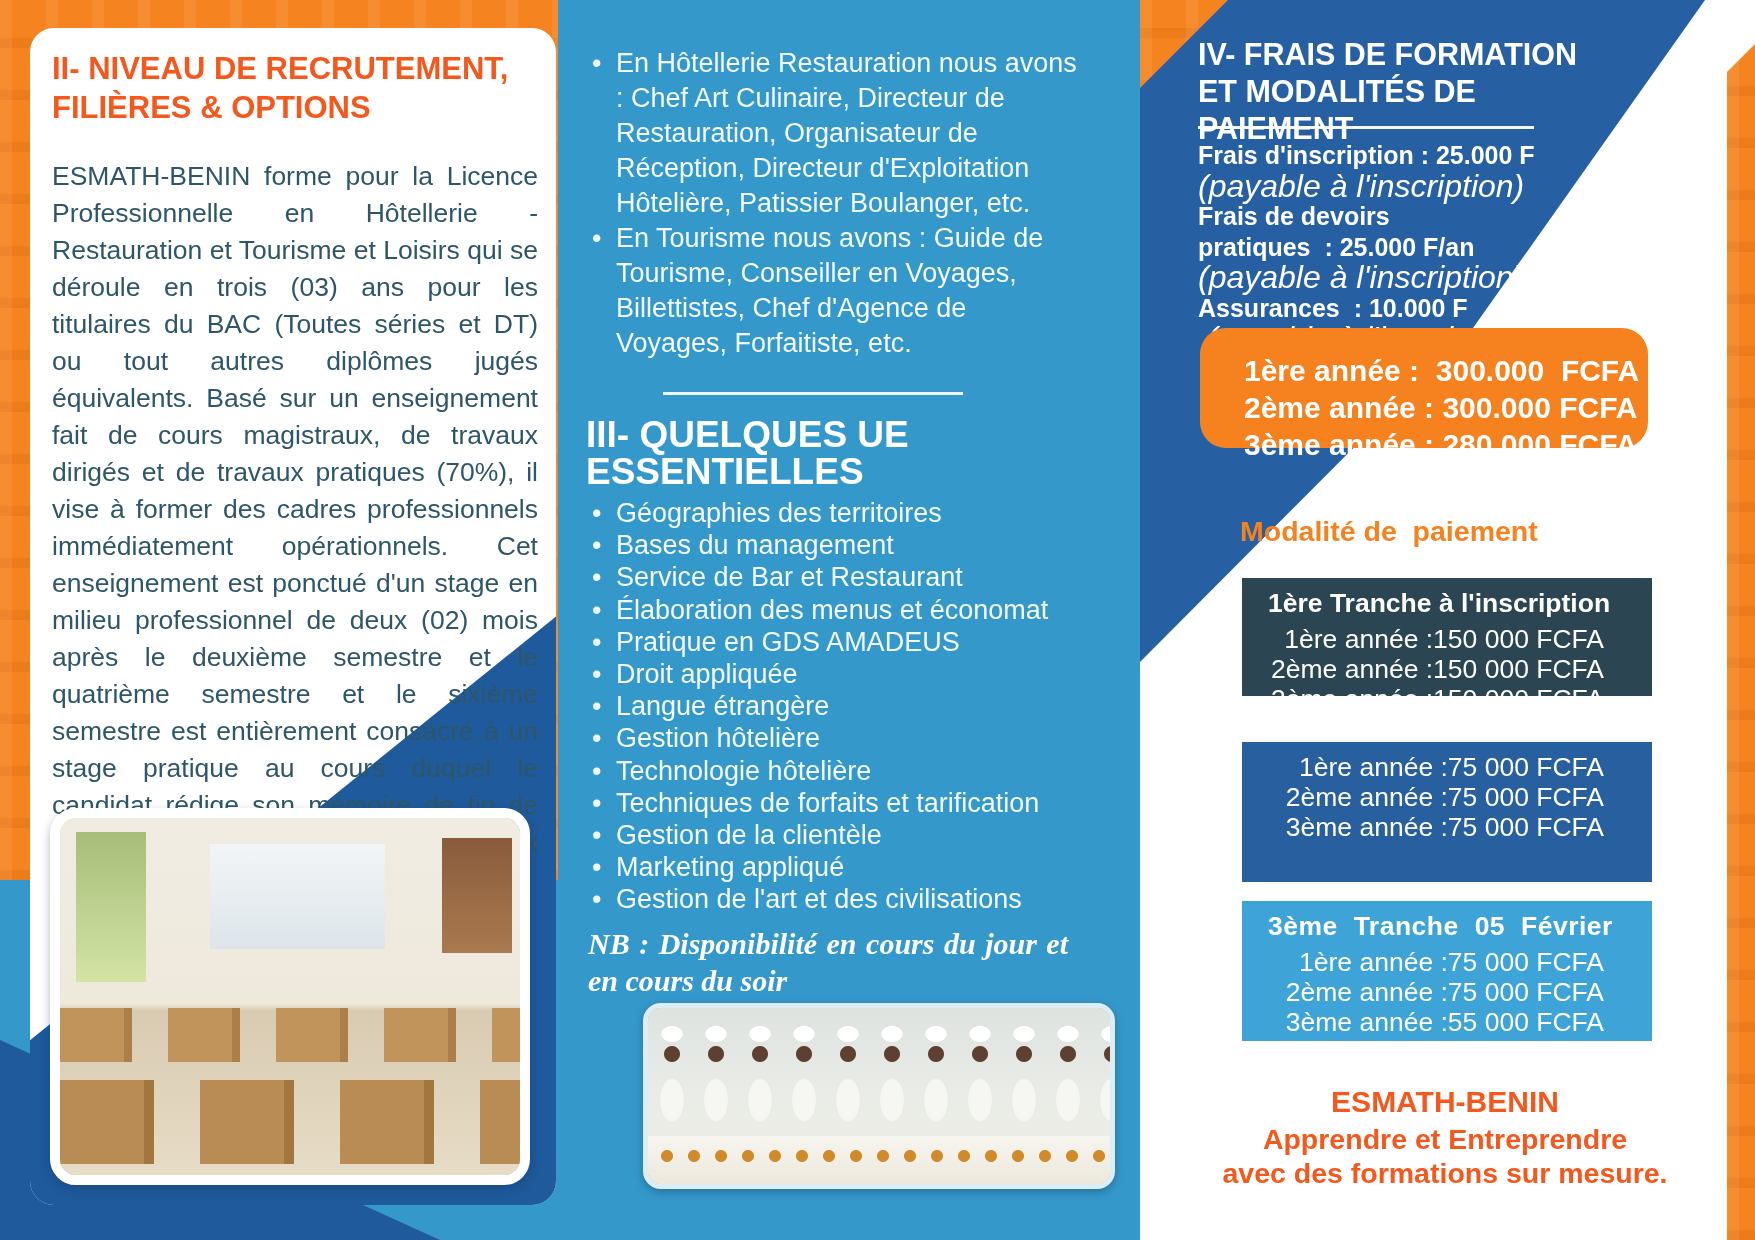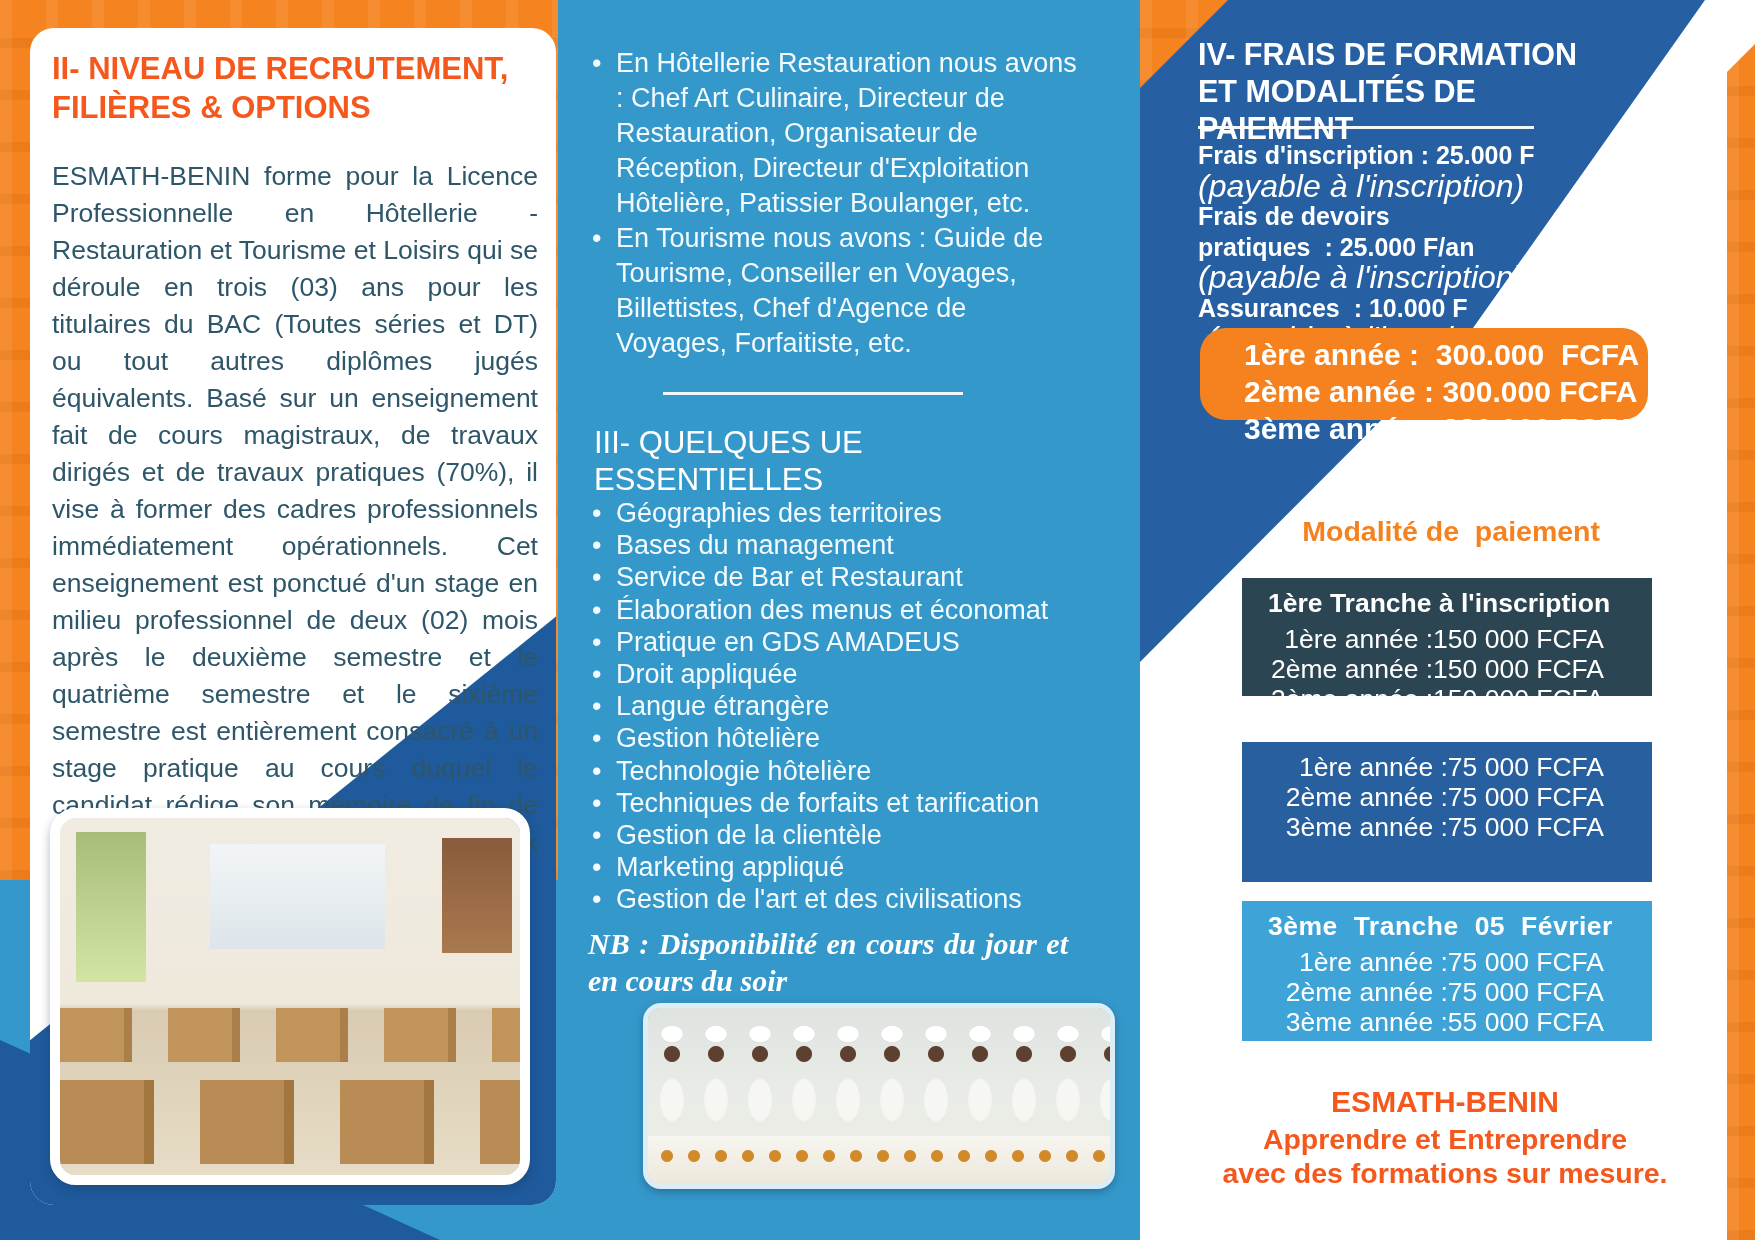--- a/index.html
+++ b/index.html
@@ -45,22 +45,22 @@
     background-size:175px 105px,70px 150px,70px 115px,100% 54px,100% 84px,100% 100%;
   }
 
   
   .panel-middle{position:absolute;left:558px;top:0;width:582px;height:1240px;background:#3598CB;color:#F4FBFF;}
   .m-list{list-style:none;margin:0;padding:0;font-size:27px;line-height:35px;}
   .m-list li{position:relative;padding-left:24px;}
   .m-list .blt{position:absolute;left:0;top:0;}
   .filieres{position:absolute;left:34px;top:46px;width:492px;}
   .mid-sep{position:absolute;left:105px;top:392px;width:300px;height:3px;background:rgba(255,255,255,.92);}
-  .mid-heading{position:absolute;left:24px;top:412px;width:430px;margin:12px;
-    font-size:31px;line-height:37px;font-weight:normal;color:#ffffff;}
+  .mid-heading{position:absolute;left:24px;top:412px;width:430px;margin:4px;
+    font-size:37px;line-height:37px;font-weight:bold;color:#ffffff;}
   .ue{position:absolute;left:34px;top:497px;width:510px;font-size:27px;line-height:32.2px;}
   .nb-note{position:absolute;left:30px;top:925px;width:480px;margin:0;
     font-family:"Liberation Serif",serif;font-style:italic;font-weight:bold;
     font-size:30px;line-height:37px;color:#ffffff;text-align:justify;}
   .photo-frame-mid{position:absolute;left:85px;top:1003px;width:472px;height:186px;
     border:5px solid #dcedf6;border-radius:18px;box-sizing:border-box;overflow:hidden;
     box-shadow:0 3px 8px rgba(10,40,70,.35);}
   .students{
     width:100%;height:100%;
     background-color:#e6e9e4;
@@ -85,24 +85,24 @@
   .r-blue-poly{position:absolute;left:0;top:0;width:615px;height:1240px;background:#2660A3;
     clip-path:polygon(88px 0,565px 0,333px 328px,0 662px,0 88px);}
   .r-content{position:absolute;left:0;top:0;width:615px;height:1240px;}
   .r-heading{position:absolute;left:58px;top:36px;width:420px;margin:0;
     font-size:30.5px;line-height:37px;font-weight:bold;color:#ffffff;}
   .r-underline{position:absolute;left:58px;top:126px;width:336px;height:3px;background:rgba(255,255,255,.95);}
   .fees{position:absolute;left:58px;top:140px;width:420px;color:#ffffff;}
   .fees .fl{font-size:25px;line-height:30.5px;}
   .fees .b{font-weight:bold;}
   .fees .i{font-style:italic;font-weight:normal;font-size:32px;}
-  .annual-box{position:absolute;left:60px;top:328px;width:448px;height:92px;background:#F5821F;
+  .annual-box{position:absolute;left:60px;top:328px;width:448px;height:120px;background:#F5821F;
     border-radius:26px;color:#ffffff;font-weight:bold;font-size:30px;line-height:37px;
-    padding-top:8px;padding-left:44px;box-sizing:border-box;}
-  .payment-heading{position:absolute;left:100px;top:515px;width:360px;margin:0;text-align:right;
+    padding-top:24px;padding-left:44px;box-sizing:border-box;}
+  .payment-heading{position:absolute;left:100px;top:515px;width:360px;margin:0;text-align:left;
     font-size:28.5px;font-weight:bold;color:#F5821F;}
   .tranche{position:absolute;left:102px;width:410px;color:#ffffff;box-sizing:border-box;
     padding:10px 48px 10px 26px;}
   .tranche .t-title{font-size:26.5px;font-weight:bold;line-height:31px;margin-bottom:5px;white-space:nowrap;}
   .tranche .t-row{display:flex;justify-content:flex-end;font-size:26.5px;line-height:30px;}
   .t1{top:578px;height:118px;background:#2B4552;}
   .t2{top:742px;height:140px;background:#275F9F;}
   .t3{top:901px;height:140px;background:#3EA4D8;}
   .t3 .t-title{letter-spacing:.5px;word-spacing:8px;}
   .r-footer{position:absolute;left:60px;top:1082px;width:490px;text-align:center;color:#F4581C;}

